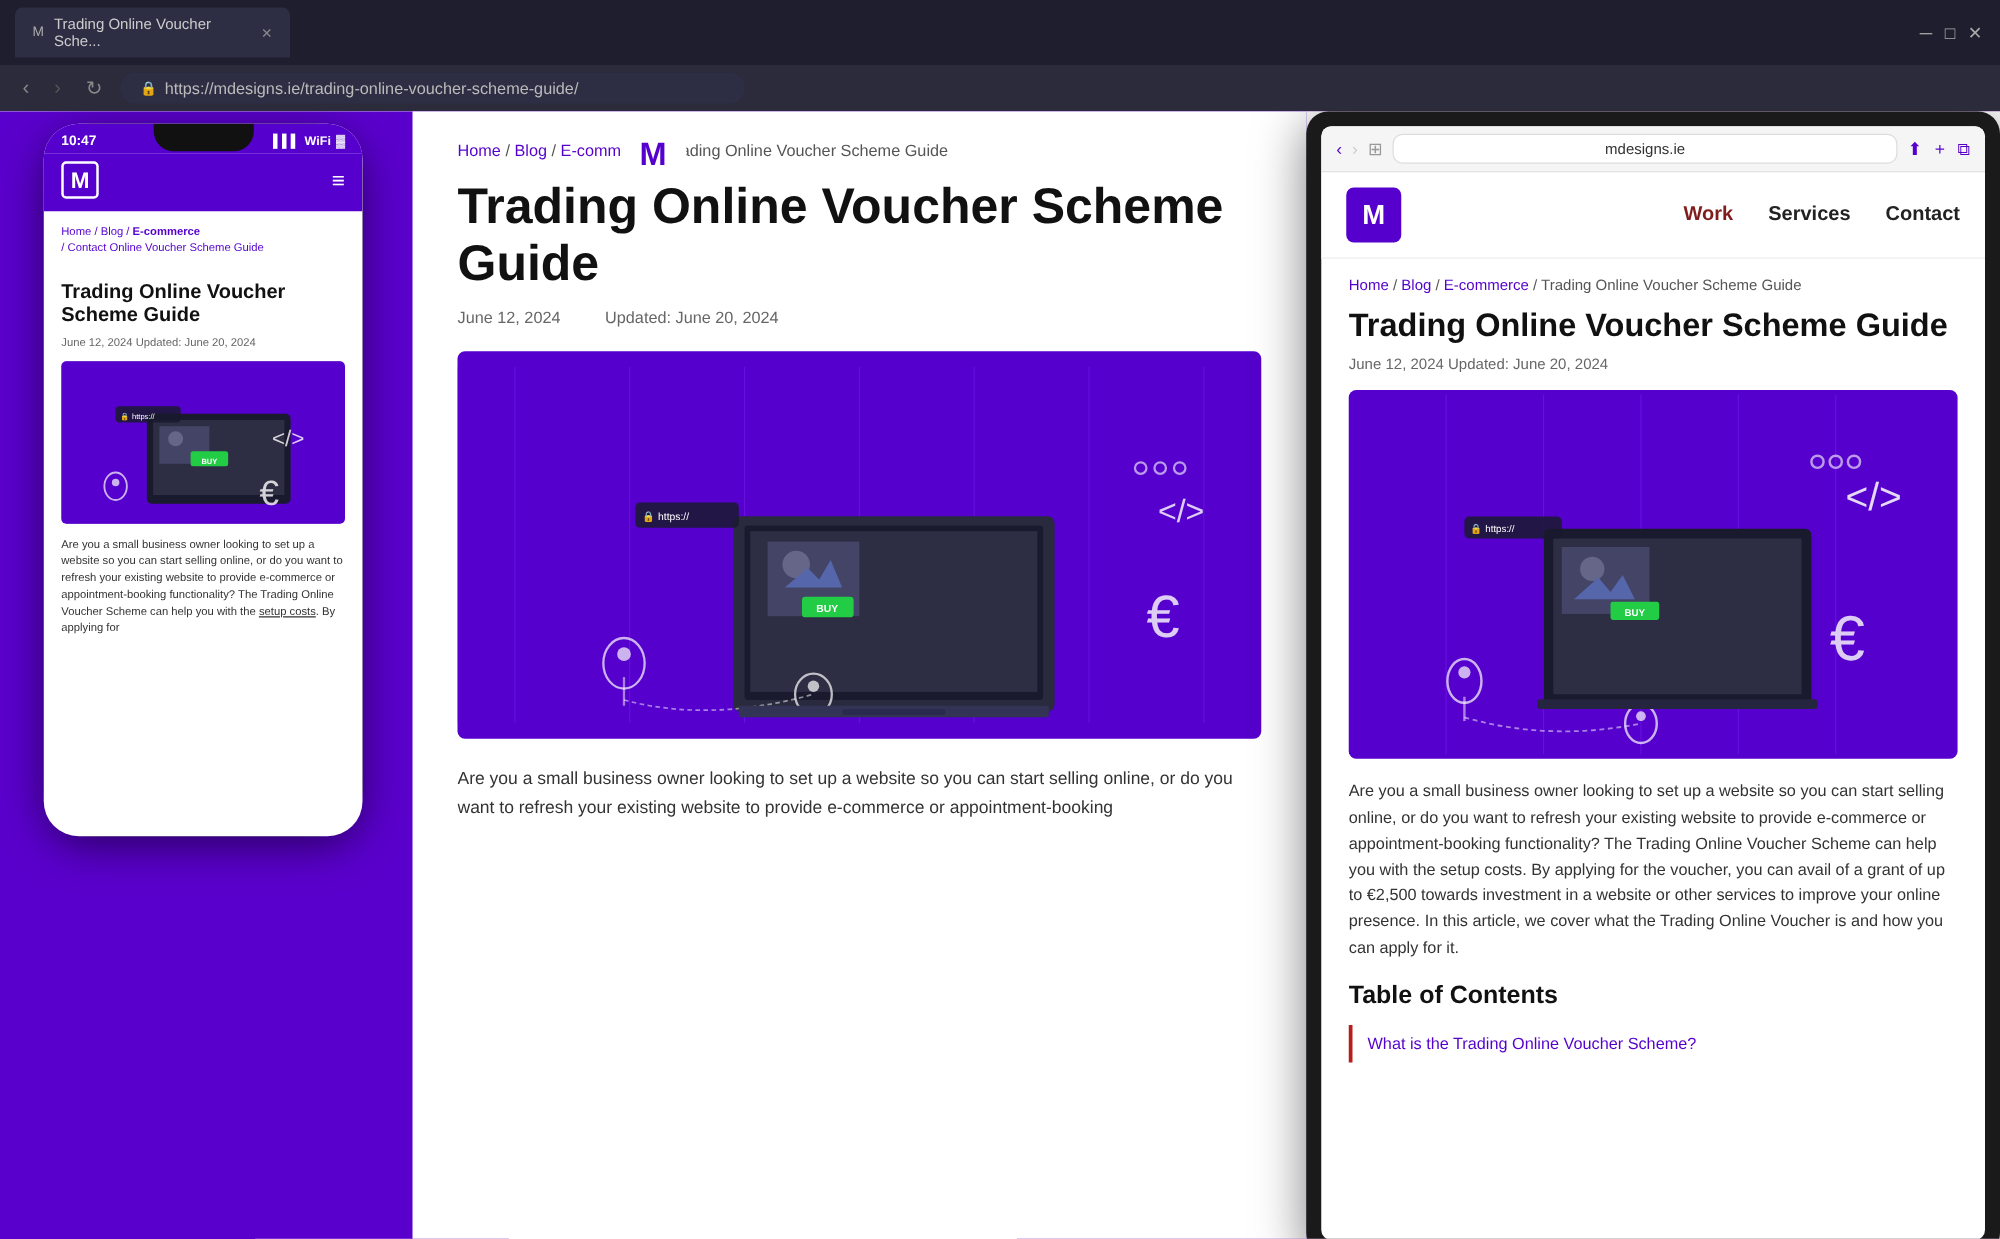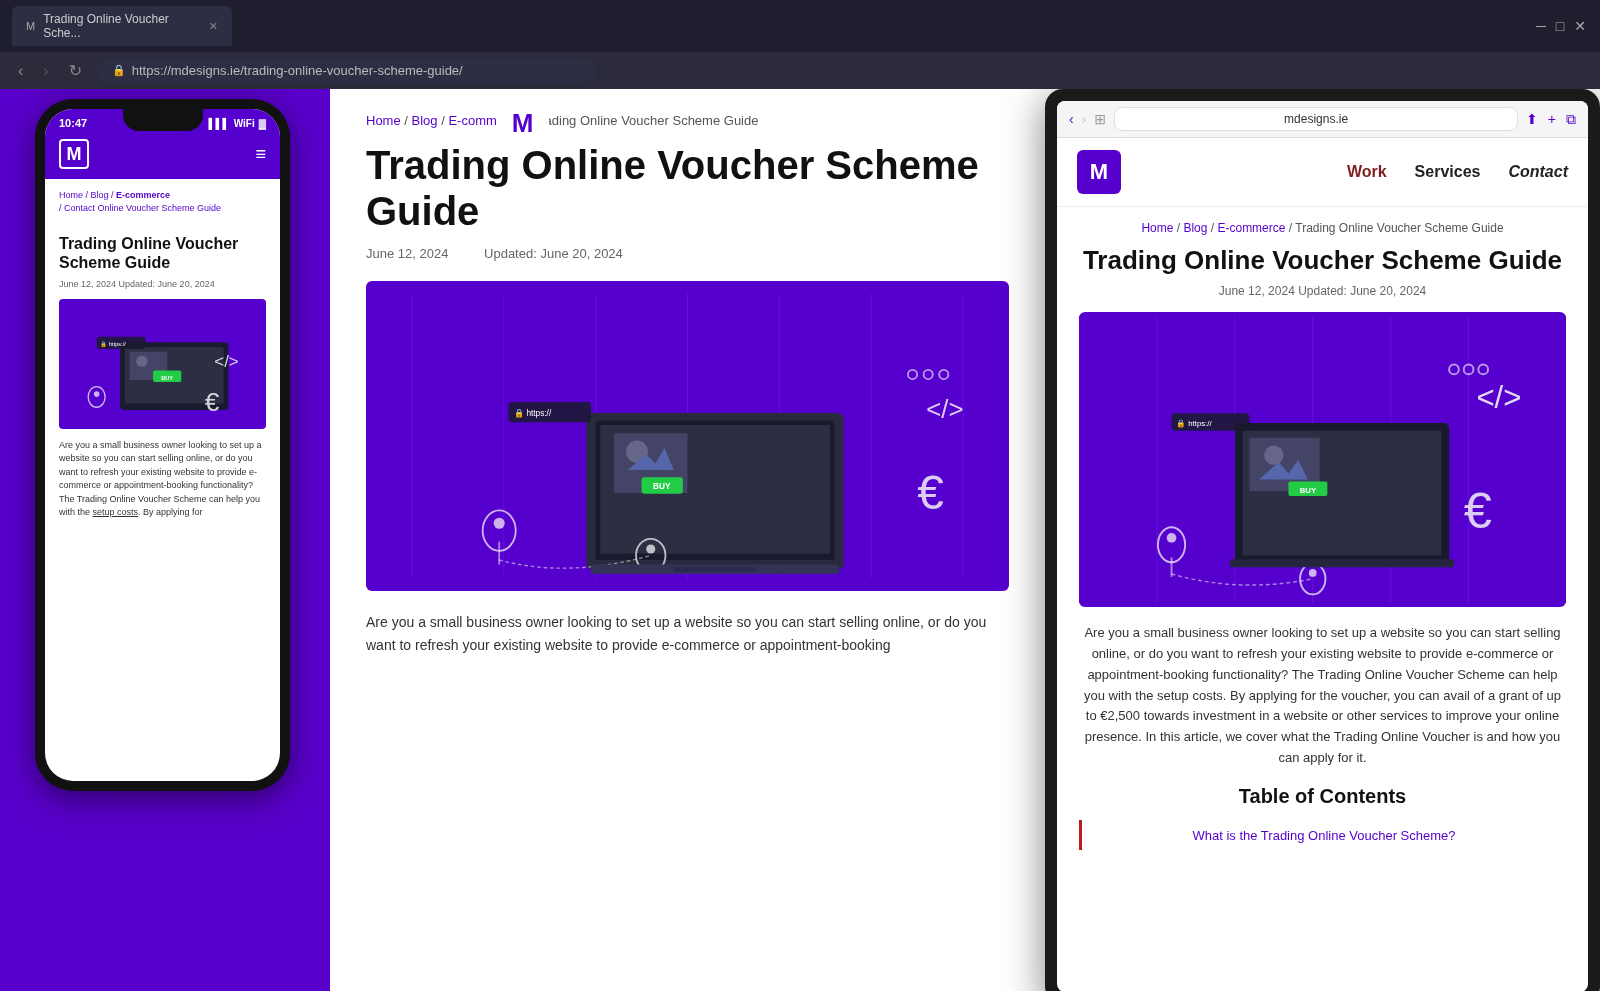--- a/index.html
+++ b/index.html
@@ -77,24 +77,23 @@
       position: relative;
       overflow: hidden;
     }
 
     
     .phone-mockup {
       position: absolute;
       left: 35px;
       top: 10px;
       width: 255px;
-      height: 692px;
+      height: 570px;
       background: #111;
       border-radius: 38px;
-      padding: 10px;
       box-shadow: 0 8px 32px rgba(0,0,0,0.5);
       z-index: 10;
     }
     .phone-screen {
       background: white;
       border-radius: 28px;
       height: 100%;
       overflow: hidden;
       position: relative;
     }
@@ -262,21 +261,20 @@
     }
     .tablet-nav a {
       font-size: 15px;
       font-weight: 600;
       color: #222;
       text-decoration: none;
     }
     .tablet-content {
       padding: 14px 22px;
       overflow: hidden;
-      text-align: center;
     }
     .tablet-breadcrumb {
       font-size: 12px;
       color: #555;
       margin-bottom: 10px;
     }
     .tablet-breadcrumb a { color: #5500cc; text-decoration: none; }
     .tablet-title {
       font-size: 26px;
       font-weight: 800;
@@ -527,21 +525,21 @@
         </div>
       </div>
 
       <div class="tablet-site-header">
         <div class="tablet-logo-m">
           <span style="color:white;font-weight:900;font-size:22px;font-family:Arial Black,sans-serif;">M</span>
         </div>
         <div class="tablet-nav">
           <a href="#" style="color:#7f1d1d;font-weight:600;font-size:16px;text-decoration:none;">Work</a>
           <a href="#" style="color:#222;font-weight:600;font-size:16px;text-decoration:none;">Services</a>
-          <a href="#" style="color:#222;font-weight:600;font-size:16px;text-decoration:none;font-style:italic;">Contact</a>
+          <a href="#" style="color:#222;font-weight:600;font-size:16px;text-decoration:none;">Contact</a>
         </div>
       </div>
 
       <div class="tablet-content">
 
         <div class="tablet-breadcrumb">
           <a href="#" style="color:#5500cc;text-decoration:none;">Home</a>
           <span> / </span>
           <a href="#" style="color:#5500cc;text-decoration:none;">Blog</a>
           <span> / </span>

